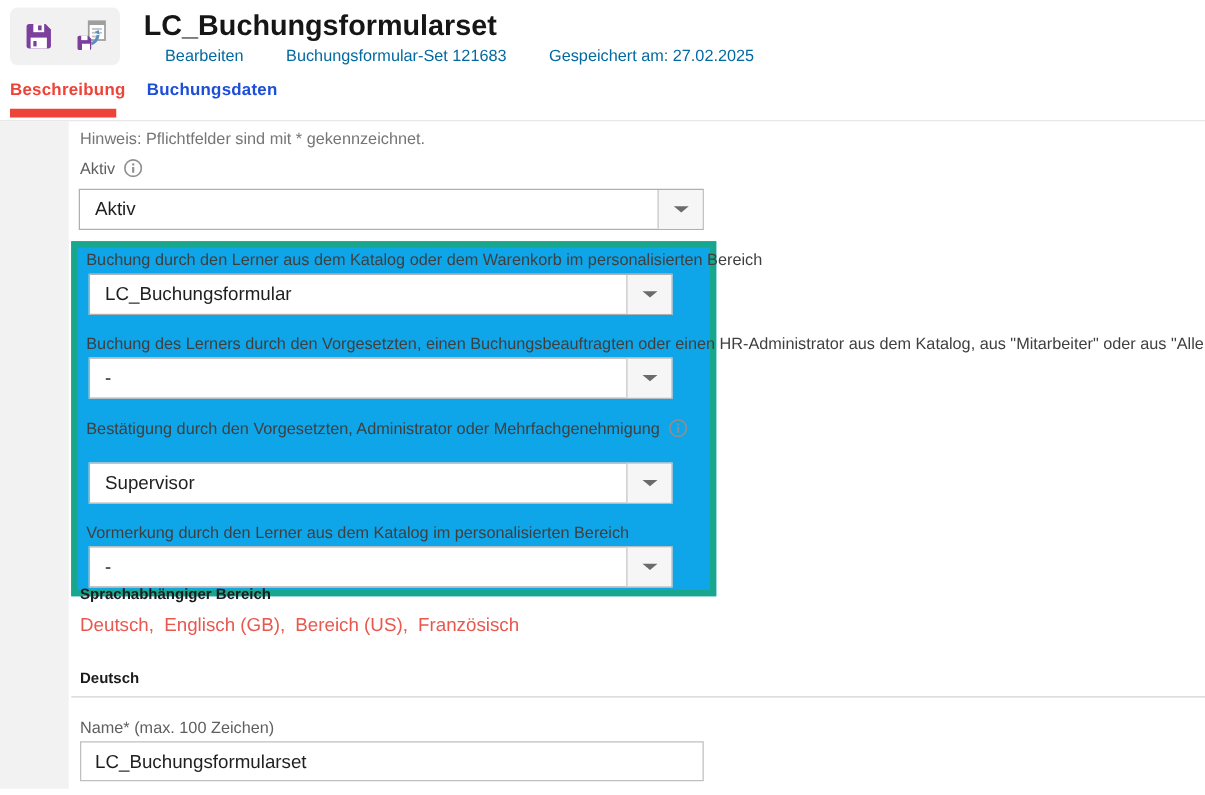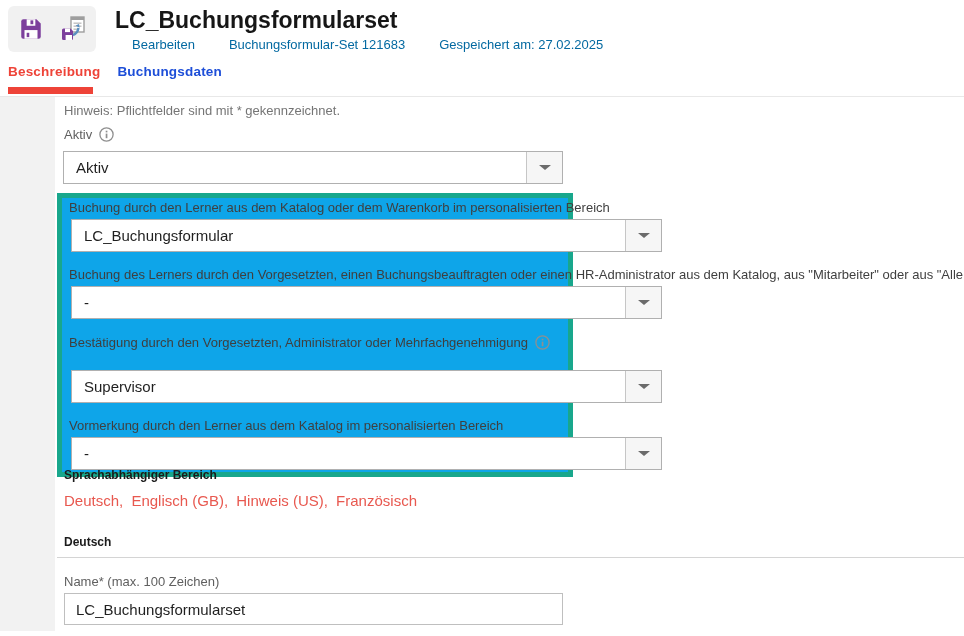--- a/index.html
+++ b/index.html
@@ -42,21 +42,21 @@
   .caret{width:0;height:0;border-left:6px solid transparent;border-right:6px solid transparent;border-top:5px solid #6b6b6b;}
   .status-select{position:absolute;left:63px;top:151px;width:500px;}
 
   
   .green-box{position:absolute;left:57px;top:193px;width:516px;border:5px solid var(--highlight-green);
     background:#0ea5e9;padding:3px 0 2px 5px;overflow:visible;}
   .green-box .field-label{line-height:14px;margin:0 0 4px 2px;display:block;overflow:visible;}
   .green-box .label-row{margin:0 0 20px 2px;}
   .green-box .label-row .field-label{margin:0;}
   .green-box .gap{margin-top:16px;}
-  .green-box .select{width:591px;margin-left:4px;}
+  .green-box .select{width:467px;margin-left:4px;}
 
   
   .info-icon{width:15px;height:15px;display:inline-flex;flex:none;cursor:pointer;}
 
   
   .section-heading{position:absolute;left:64px;font-size:12px;font-weight:700;color:#1b1b1b;}
   .lang-heading{top:468px;}
   .lang-links{position:absolute;left:64px;top:492px;font-size:15px;color:var(--link-red);}
   .lang-links a{color:var(--link-red);text-decoration:none;cursor:pointer;}
   .lang-sep{margin-right:4px;}
@@ -172,21 +172,21 @@
           <span class="caret"></span>
         </span>
     </div>
 
   </div>
 
   <div class="section-heading lang-heading">Sprachabhängiger Bereich</div>
   <div class="lang-links">
     <a>Deutsch</a><span class="lang-sep">,</span>
     <a>Englisch (GB)</a><span class="lang-sep">,</span>
-    <a>Hinweis (US)</a><span class="lang-sep">,</span>
+    <a>Bereich (US)</a><span class="lang-sep">,</span>
     <a>Französisch</a>
   </div>
 
   <div class="section-heading de-heading">Deutsch</div>
   <div class="de-divider"></div>
   <div class="name-label">Name* (max. 100 Zeichen)</div>
   <input class="name-input" type="text" value="LC_Buchungsformularset" style="">
 
 </div>
 

